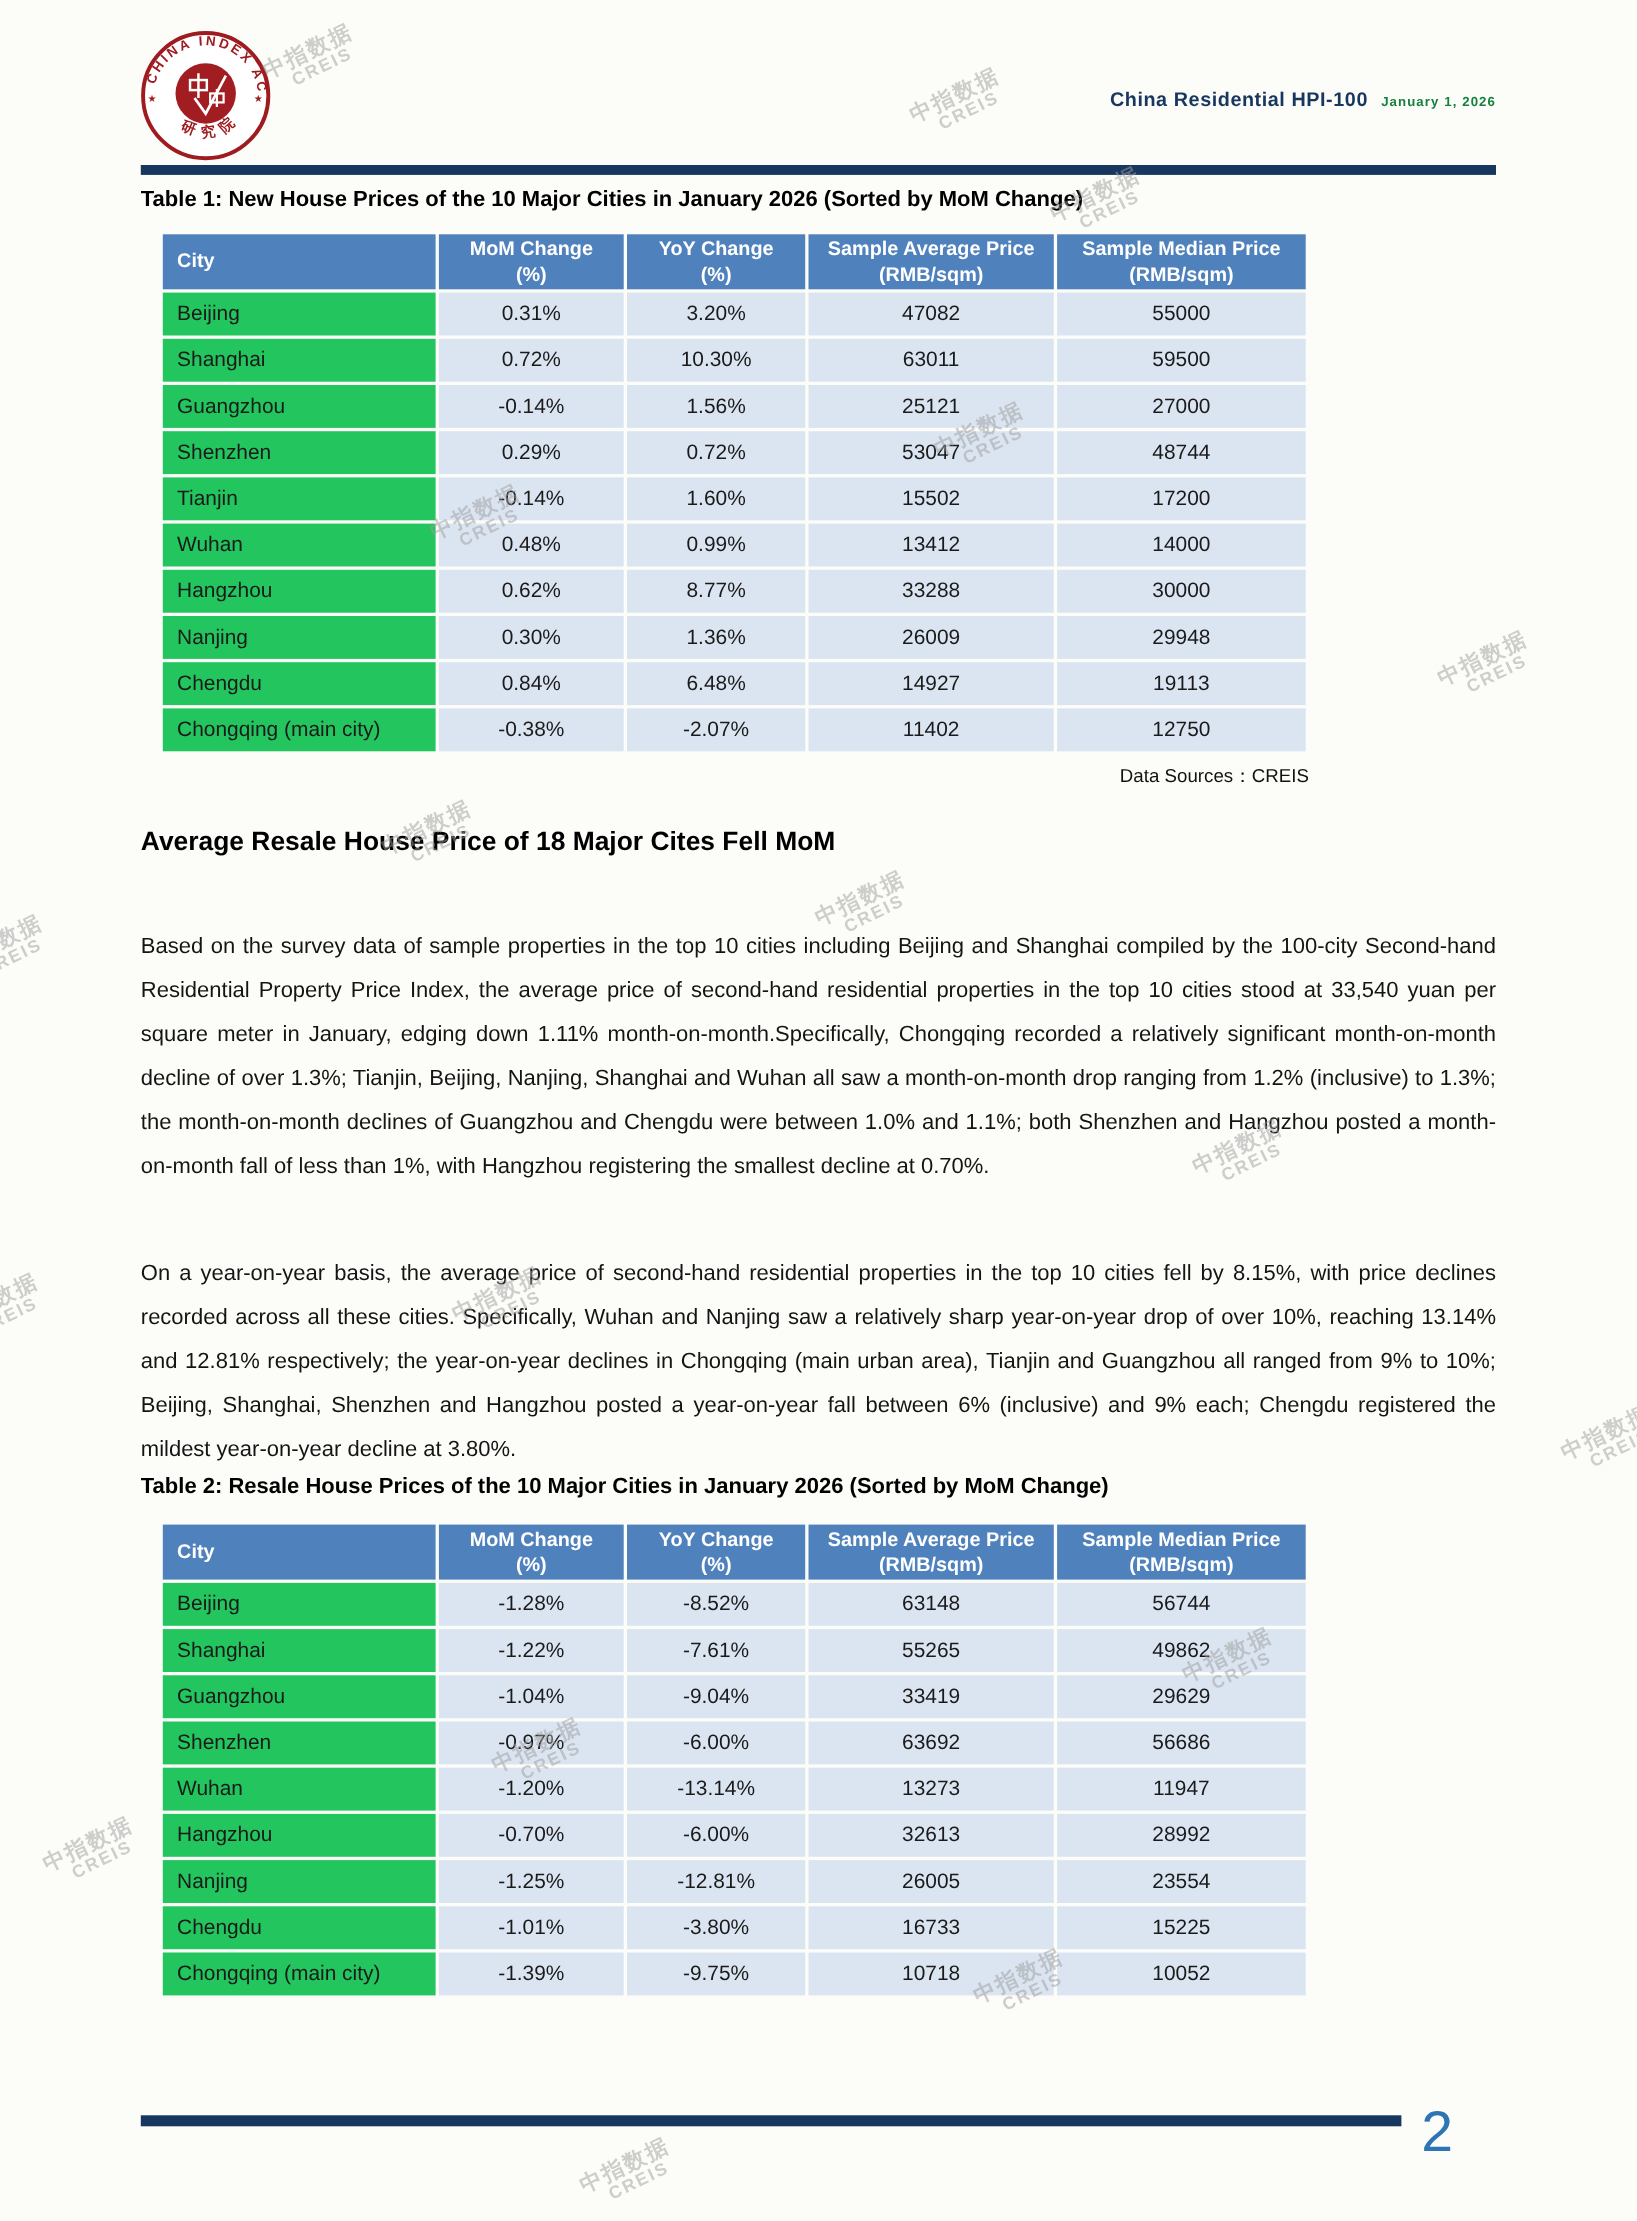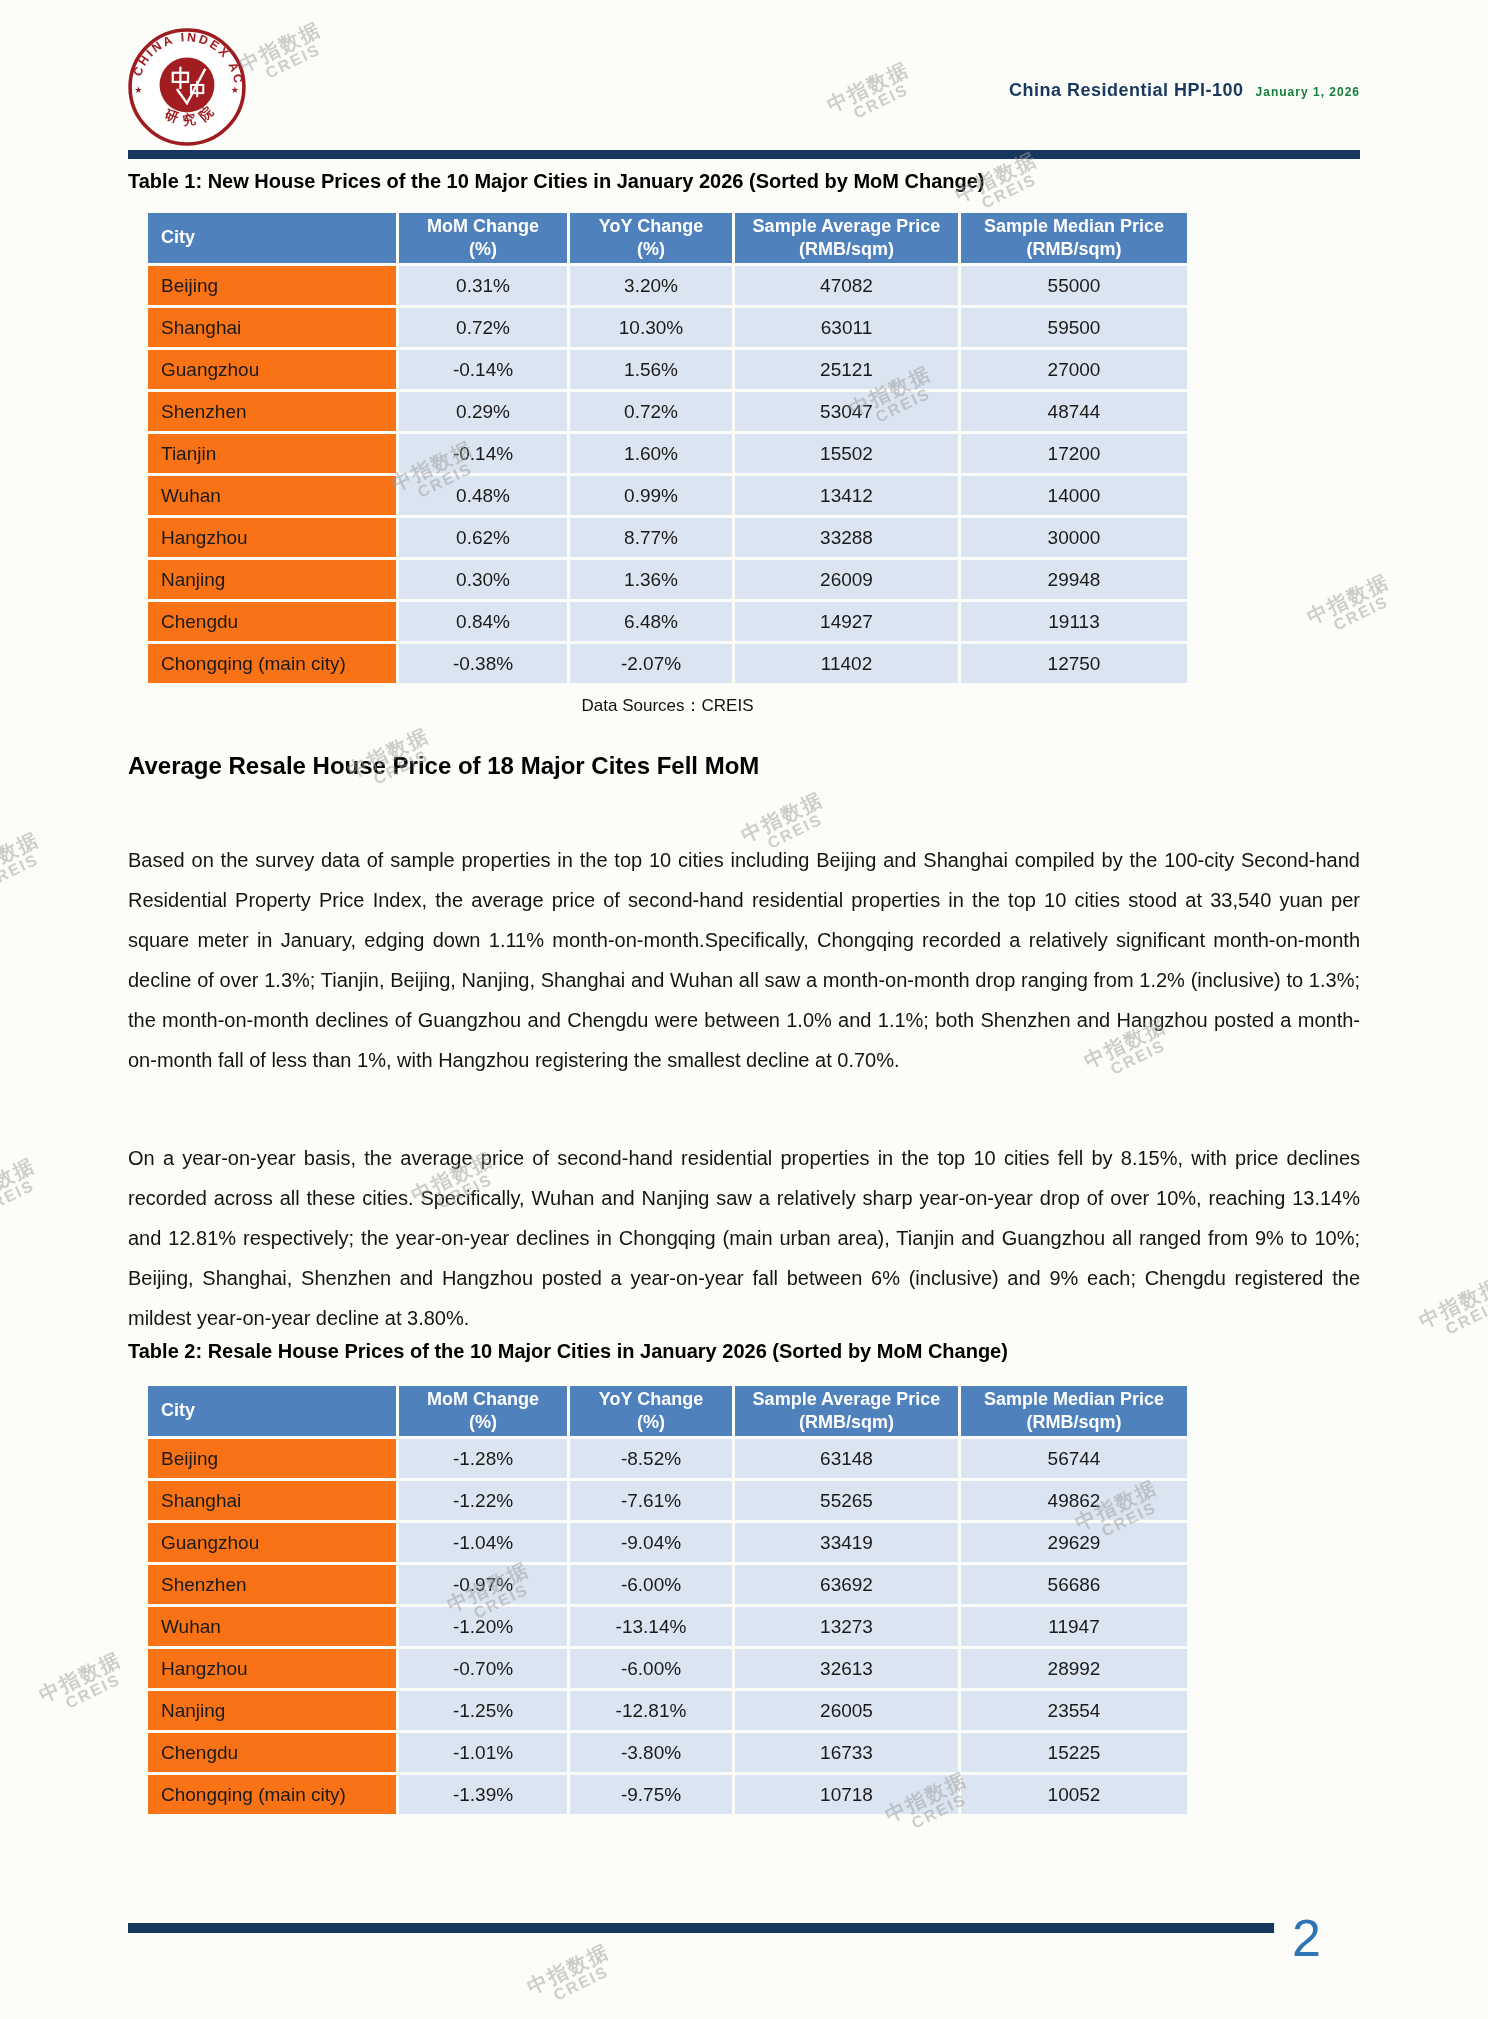--- a/index.html
+++ b/index.html
@@ -23,24 +23,24 @@
   table.data{border-collapse:separate;border-spacing:3px;table-layout:fixed;width:1045px;}
   table.data th{
     background:#4f81bd;color:#fff;font-weight:bold;font-size:18px;line-height:1.3;
     text-align:center;vertical-align:middle;height:50px;white-space:pre-line;padding:0 4px;
   }
   table.data td{
     background:#dbe5f1;font-size:19px;text-align:center;vertical-align:middle;height:39px;padding:0 4px;
     color:#1a1a1a;
   }
   table.data th.col-city, table.data td.col-city{text-align:left;padding-left:13px;}
-  table.data td.col-city{background:#f97316;}
+  table.data td.col-city{background:#22c55e;}
   table.data col.c1{width:248px;} table.data col.c2{width:168px;}
   table.data col.c3{width:162px;} table.data col.c4{width:223px;} table.data col.c5{width:226px;}
-  .source-note{left:145px;top:694px;width:1045px;text-align:center;font-size:17px;color:#111;}
+  .source-note{left:145px;top:694px;width:1045px;text-align:right;font-size:17px;color:#111;}
   
   .section-heading{left:128px;top:752px;font-size:24px;font-weight:bold;color:#000;}
   .para{left:128px;width:1232px;font-size:20px;line-height:40px;text-align:justify;color:#141414;}
   .p1{top:820px;} .p2{top:1118px;}
   
   .footer-rule{left:128px;top:1923px;width:1146px;height:10px;background:#17375e;}
   .page-num{left:1292px;top:1908px;font-size:52px;color:#2e75b6;}
   
   .wm{
     position:absolute;transform:rotate(-26deg);color:#9f9f9f;opacity:.5;

